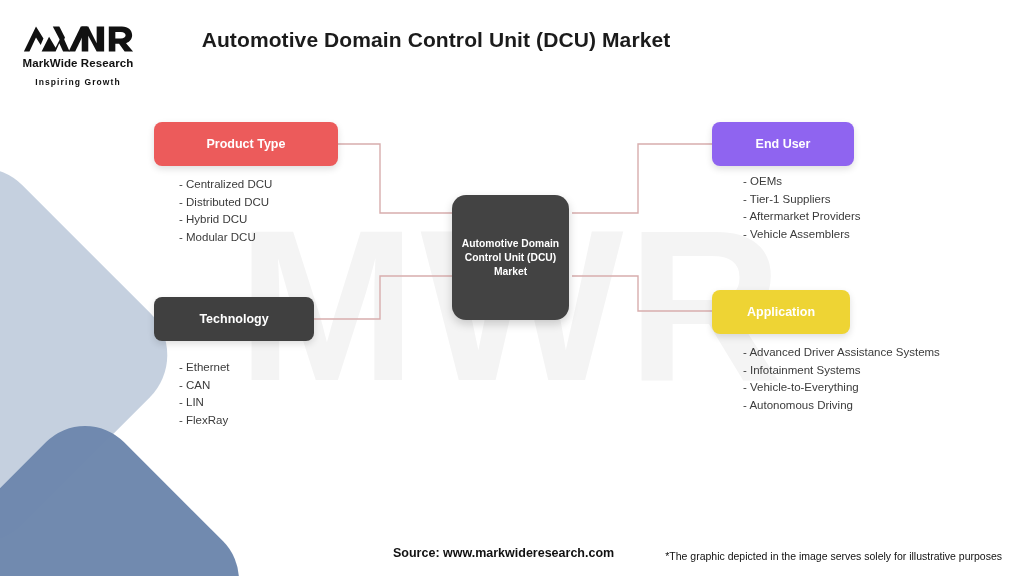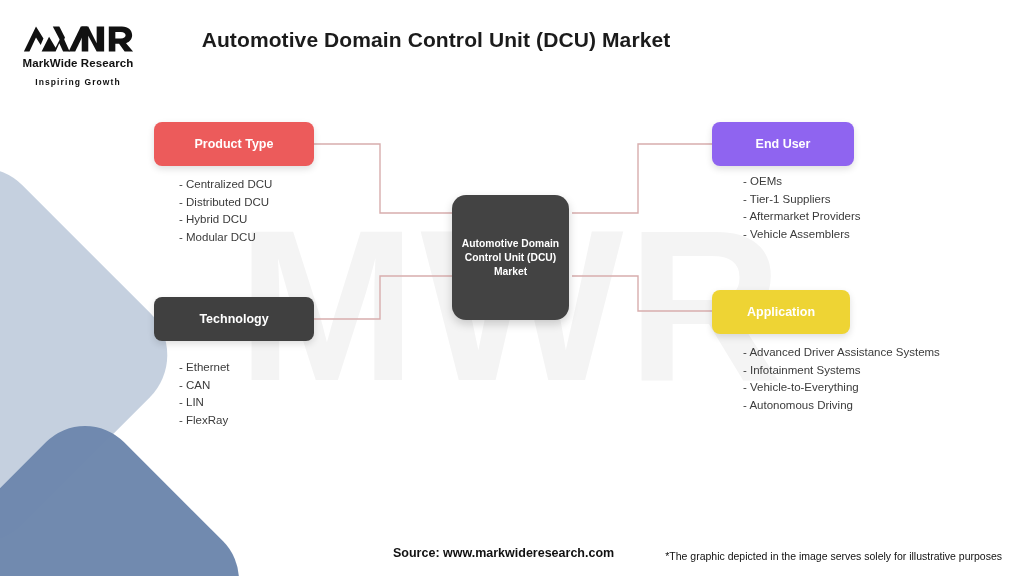--- a/index.html
+++ b/index.html
@@ -118,21 +118,21 @@
     height: 44px;
     border-radius: 8px;
     display: flex;
     align-items: center;
     justify-content: center;
     color: #ffffff;
     font-size: 12.5px;
     font-weight: bold;
     box-shadow: 0 3px 7px rgba(0,0,0,.13);
   }
-  #box-product-type { left: 154px; top: 122px; width: 160px; background: #ec5b5b; }
+  #box-product-type { left: 154px; top: 122px; width: 184px; background: #ec5b5b; }
   #box-technology   { left: 154px; top: 297px; width: 160px; background: #404040; }
   #box-end-user     { left: 712px; top: 122px; width: 142px; background: #8c5cf2; background-color:#8f64f0; }
   #box-application  { left: 712px; top: 290px; width: 138px; background: #efd12e; background-color:#eed434; }
 
   .item-list {
     position: absolute;
     font-size: 11.5px;
     color: #3b3b3b;
     line-height: 17.6px;
     white-space: nowrap;

